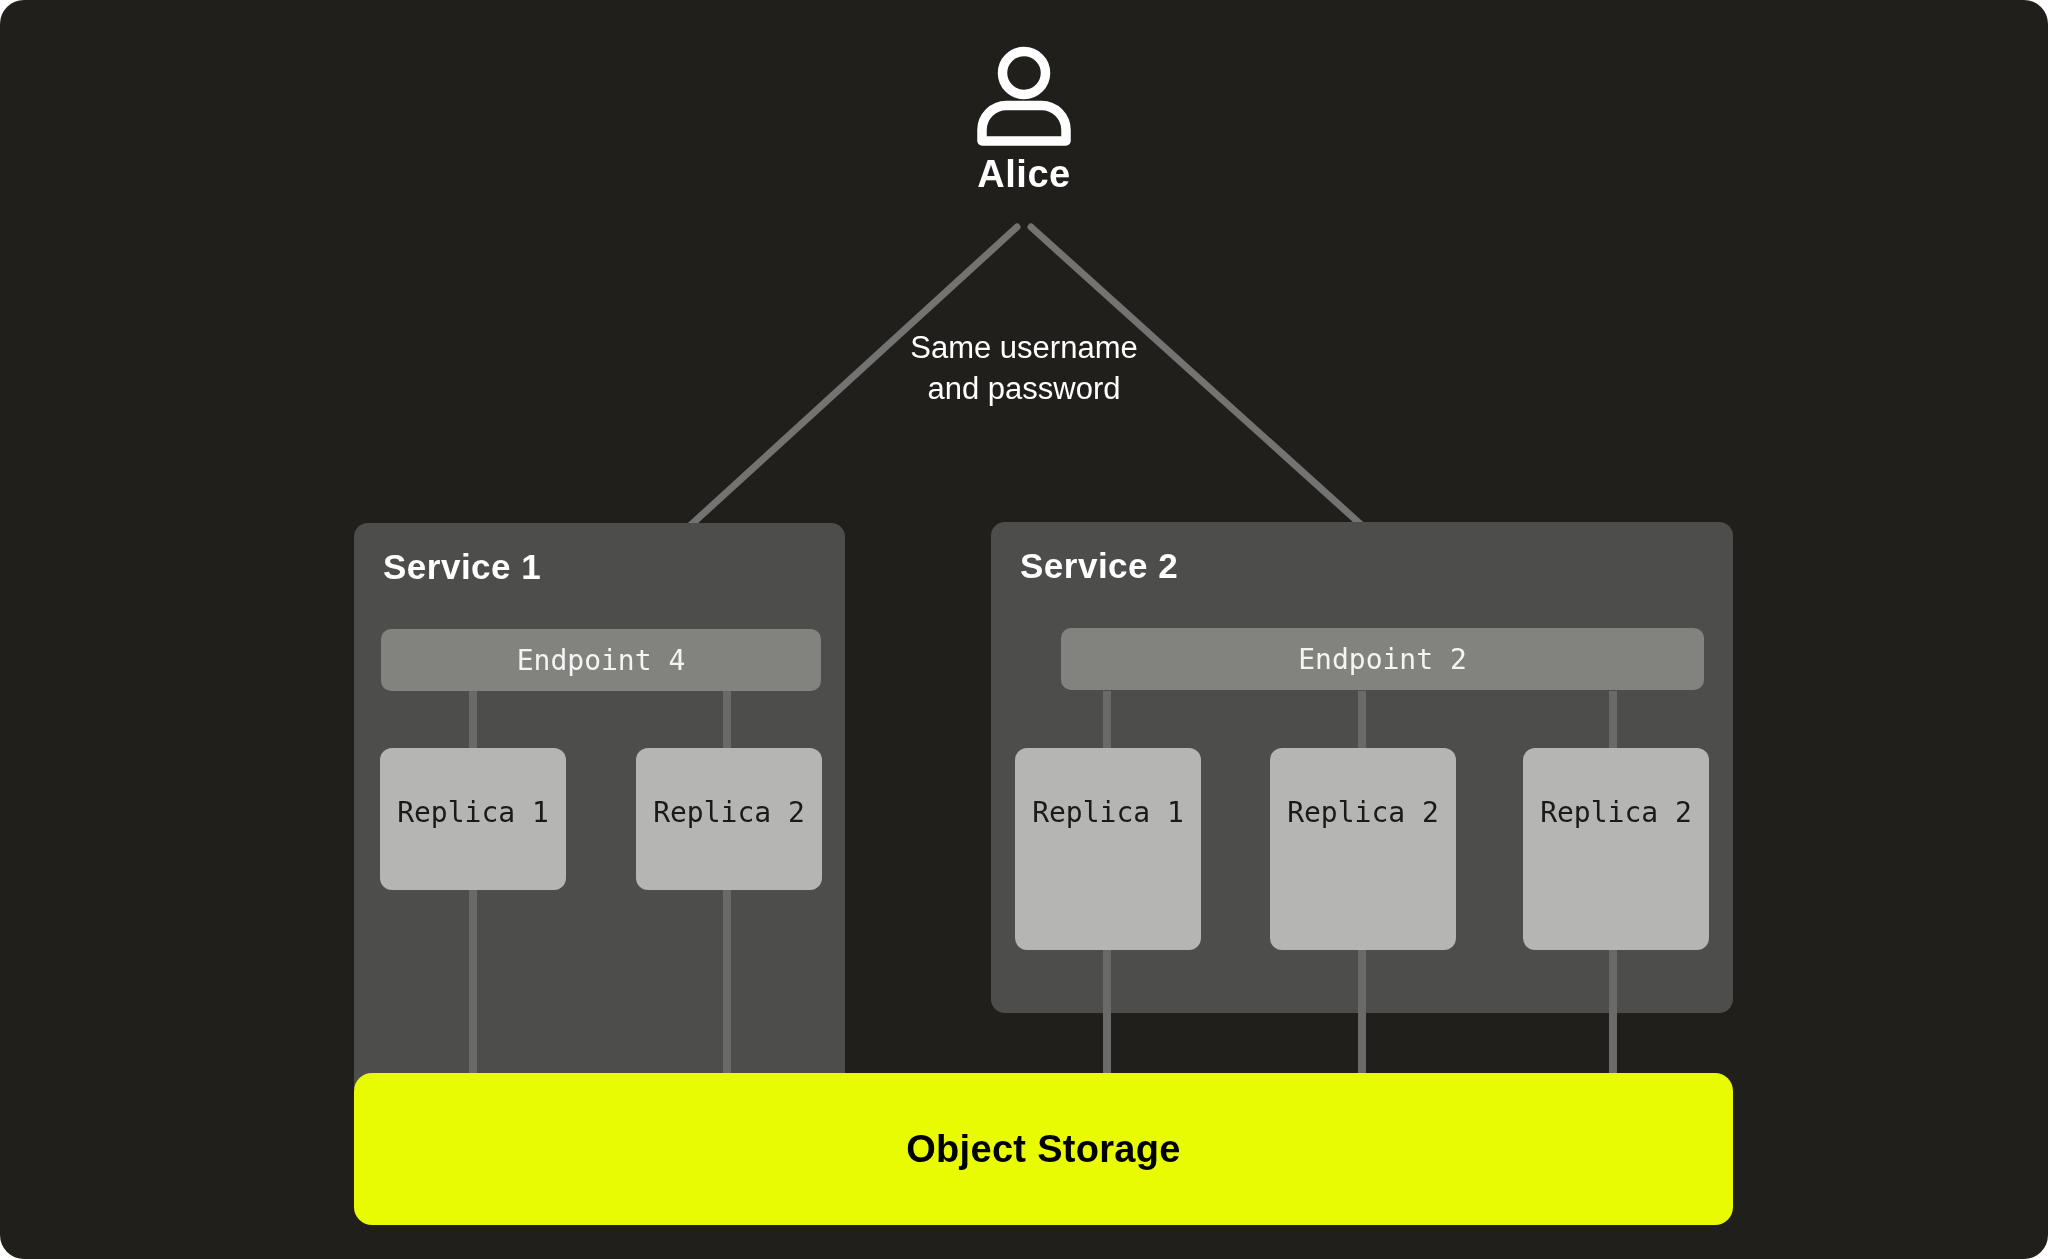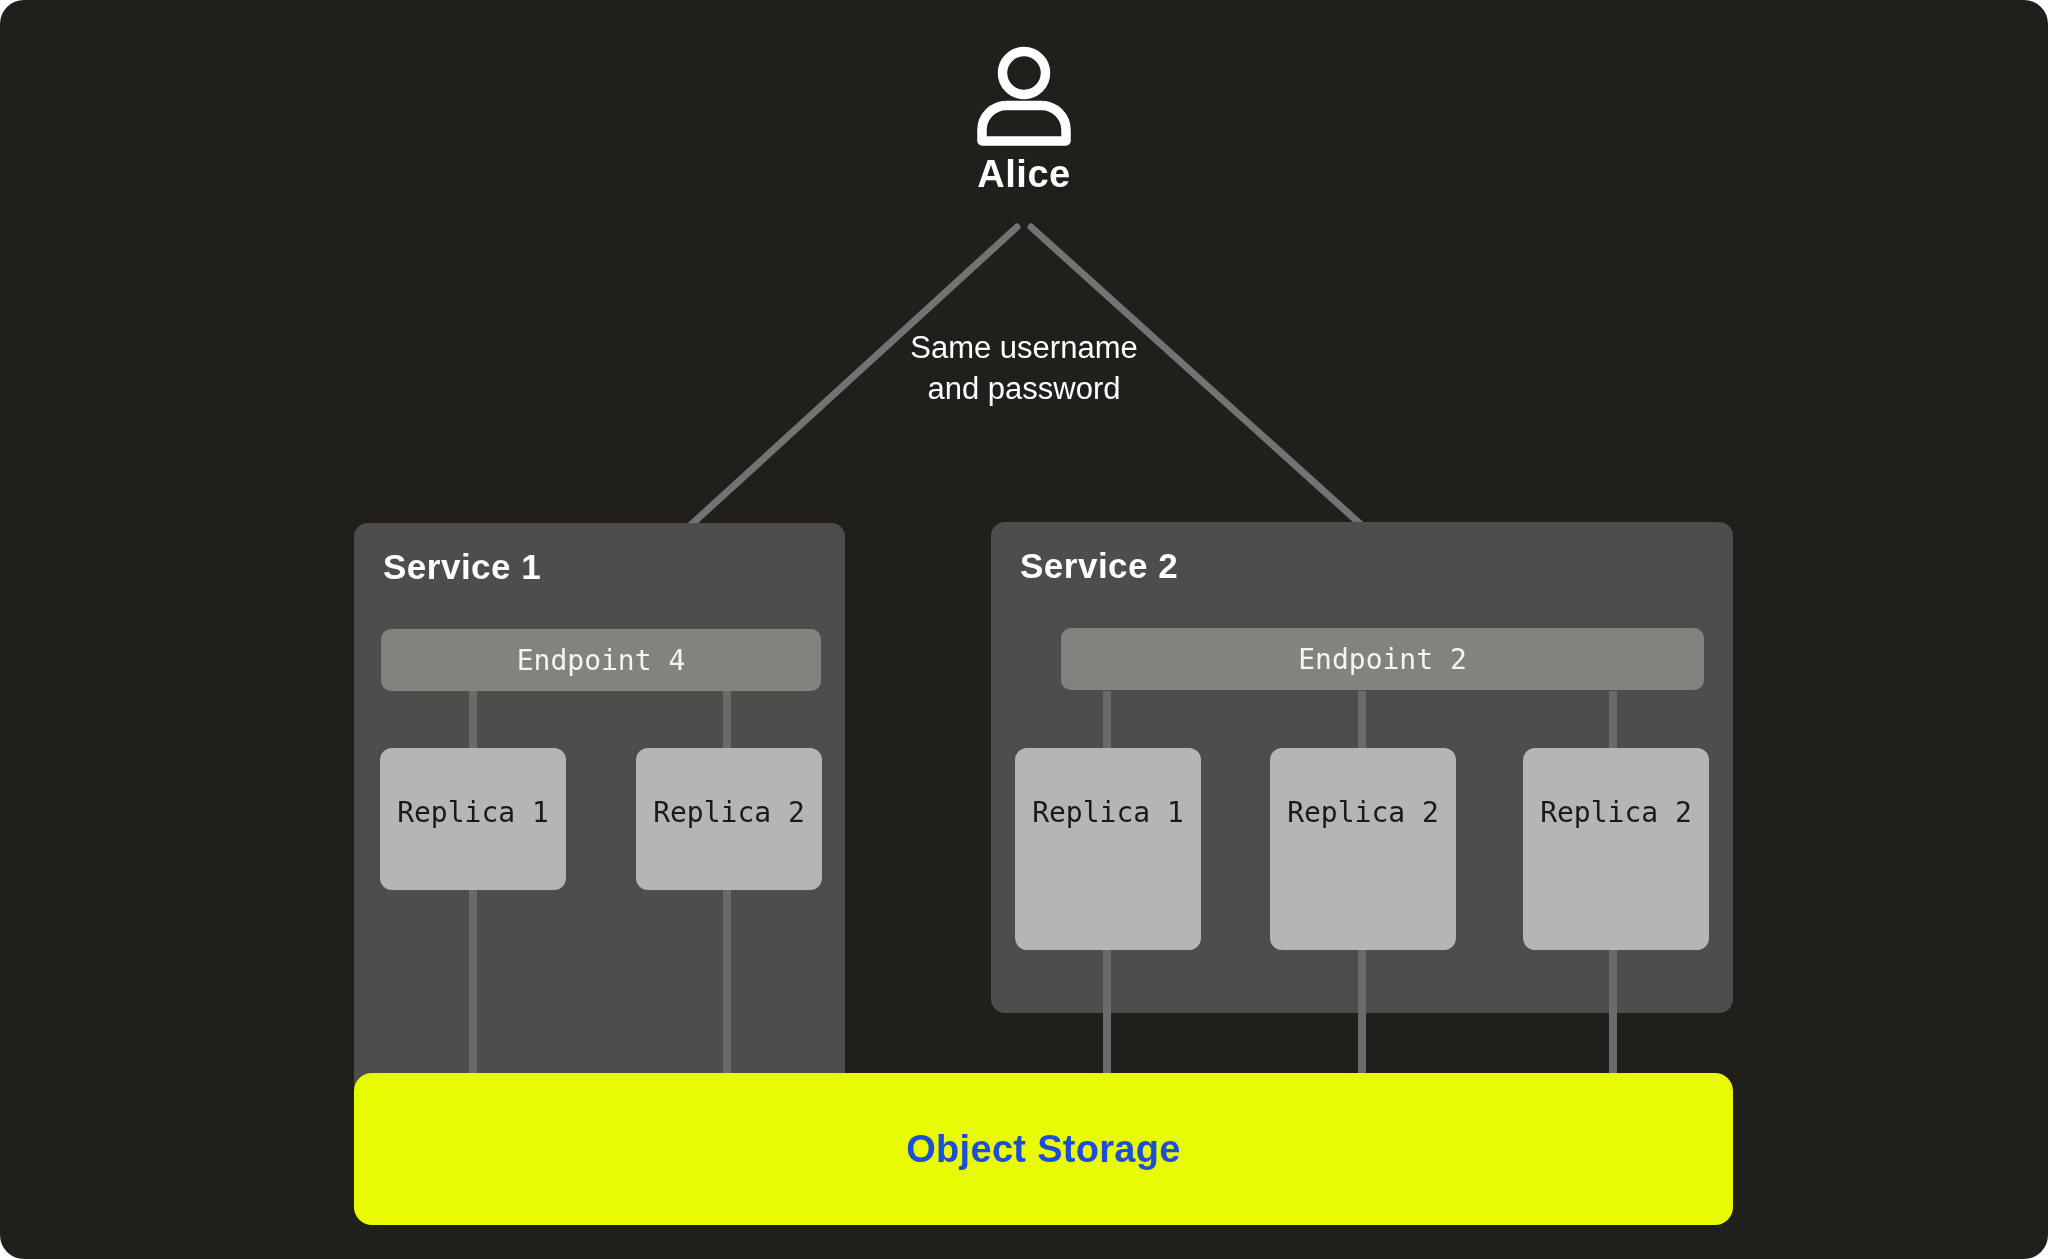--- a/index.html
+++ b/index.html
@@ -147,21 +147,21 @@
     position: absolute;
     left: 354px;
     top: 1073px;
     width: 1379px;
     height: 152px;
     background: var(--storage-bg);
     border-radius: 18px;
     display: flex;
     align-items: center;
     justify-content: center;
-    color: #1d4ed8;
+    color: #000000;
     font-size: 38px;
     font-weight: 700;
     letter-spacing: 0.3px;
   }
 </style>
 </head>
 <body>
 
 <div class="canvas">
 

